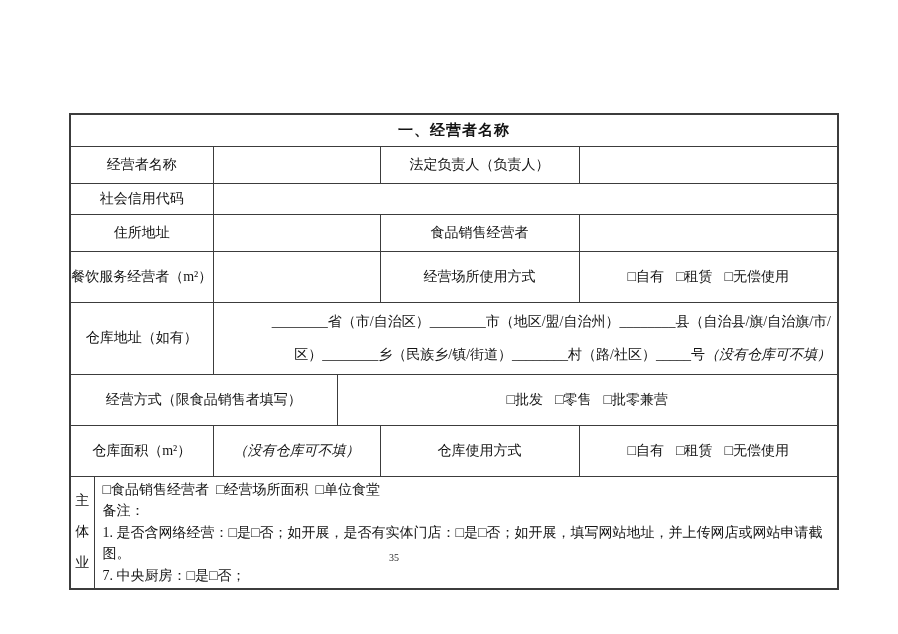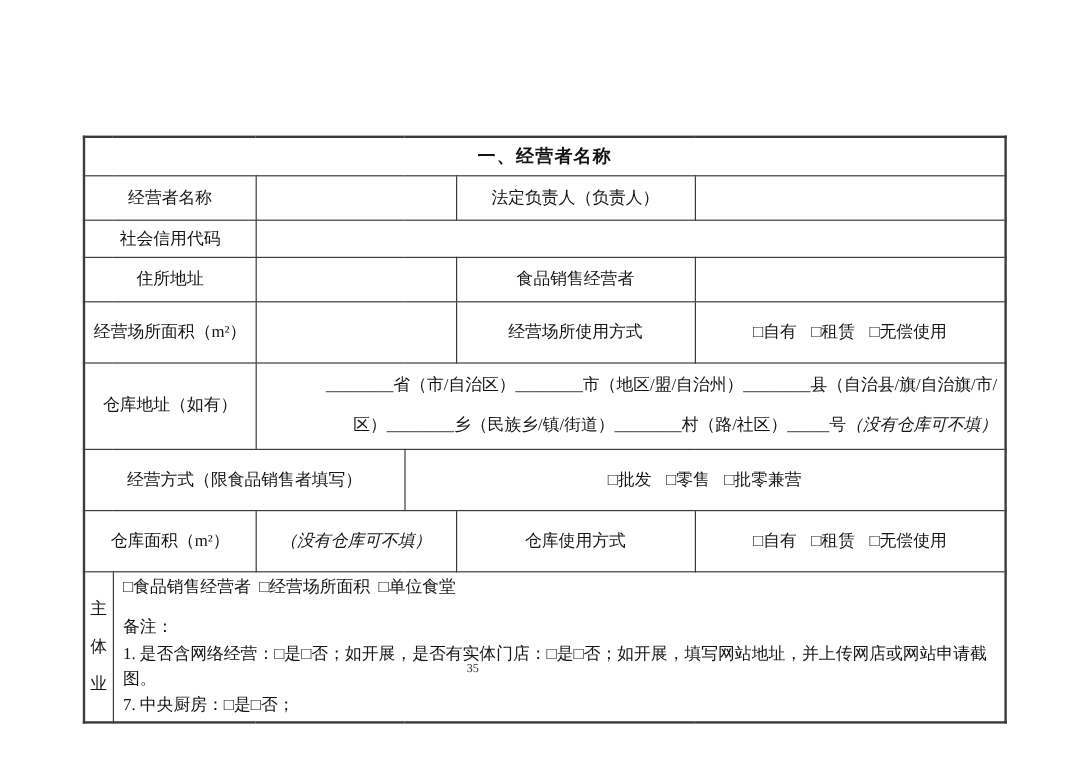--- a/index.html
+++ b/index.html
@@ -30,21 +30,21 @@
   td.lbl{text-align:center;}
   td.val{background:#ffffff;}
   td.opts{text-align:center;white-space:nowrap;}
   .opt{display:inline-block;margin:16px 6px;}
   td.addr{padding:2px 6px;line-height:33px;text-align:right;}
   .italic{font-style:italic;}
   td.note-cell{text-align:center;font-style:italic;}
   td.vlbl{text-align:center;padding:0;}
   .vstack{display:flex;flex-direction:column;justify-content:space-evenly;align-items:center;height:106px;}
   td.remark{padding:2px 8px;line-height:21.5px;text-align:left;vertical-align:middle;}
-  .remark .cats .opt{margin:0 7px 13px 0;}
+  .remark .cats .opt{margin:0 7px 0 0;}
   .page-num{
     position:absolute;left:0;top:552px;width:788px;
     text-align:center;font-size:10px;color:#2a2a2a;
   }
 </style>
 </head>
 <body>
 
 <table class="form-table">
   <colgroup>
@@ -74,21 +74,21 @@
   </tr>
 
   <tr class="h37">
     <td class="lbl" colspan="2">住所地址</td>
     <td class="val" colspan="2"></td>
     <td class="lbl">食品销售经营者</td>
     <td class="val"></td>
   </tr>
 
   <tr class="h33">
-    <td class="lbl" colspan="2">经营场所面积（m²）</td>
+    <td class="lbl" colspan="2">餐饮服务经营者（m²）</td>
     <td class="val" colspan="2"></td>
     <td class="lbl">经营场所使用方式</td>
     <td class="opts">
       <span class="opt">□自有</span><span class="opt">□租赁</span><span class="opt">□无偿使用</span>
     </td>
   </tr>
 
   <tr class="h72">
     <td class="lbl" colspan="2">仓库地址（如有）</td>
     <td class="addr" colspan="4">

